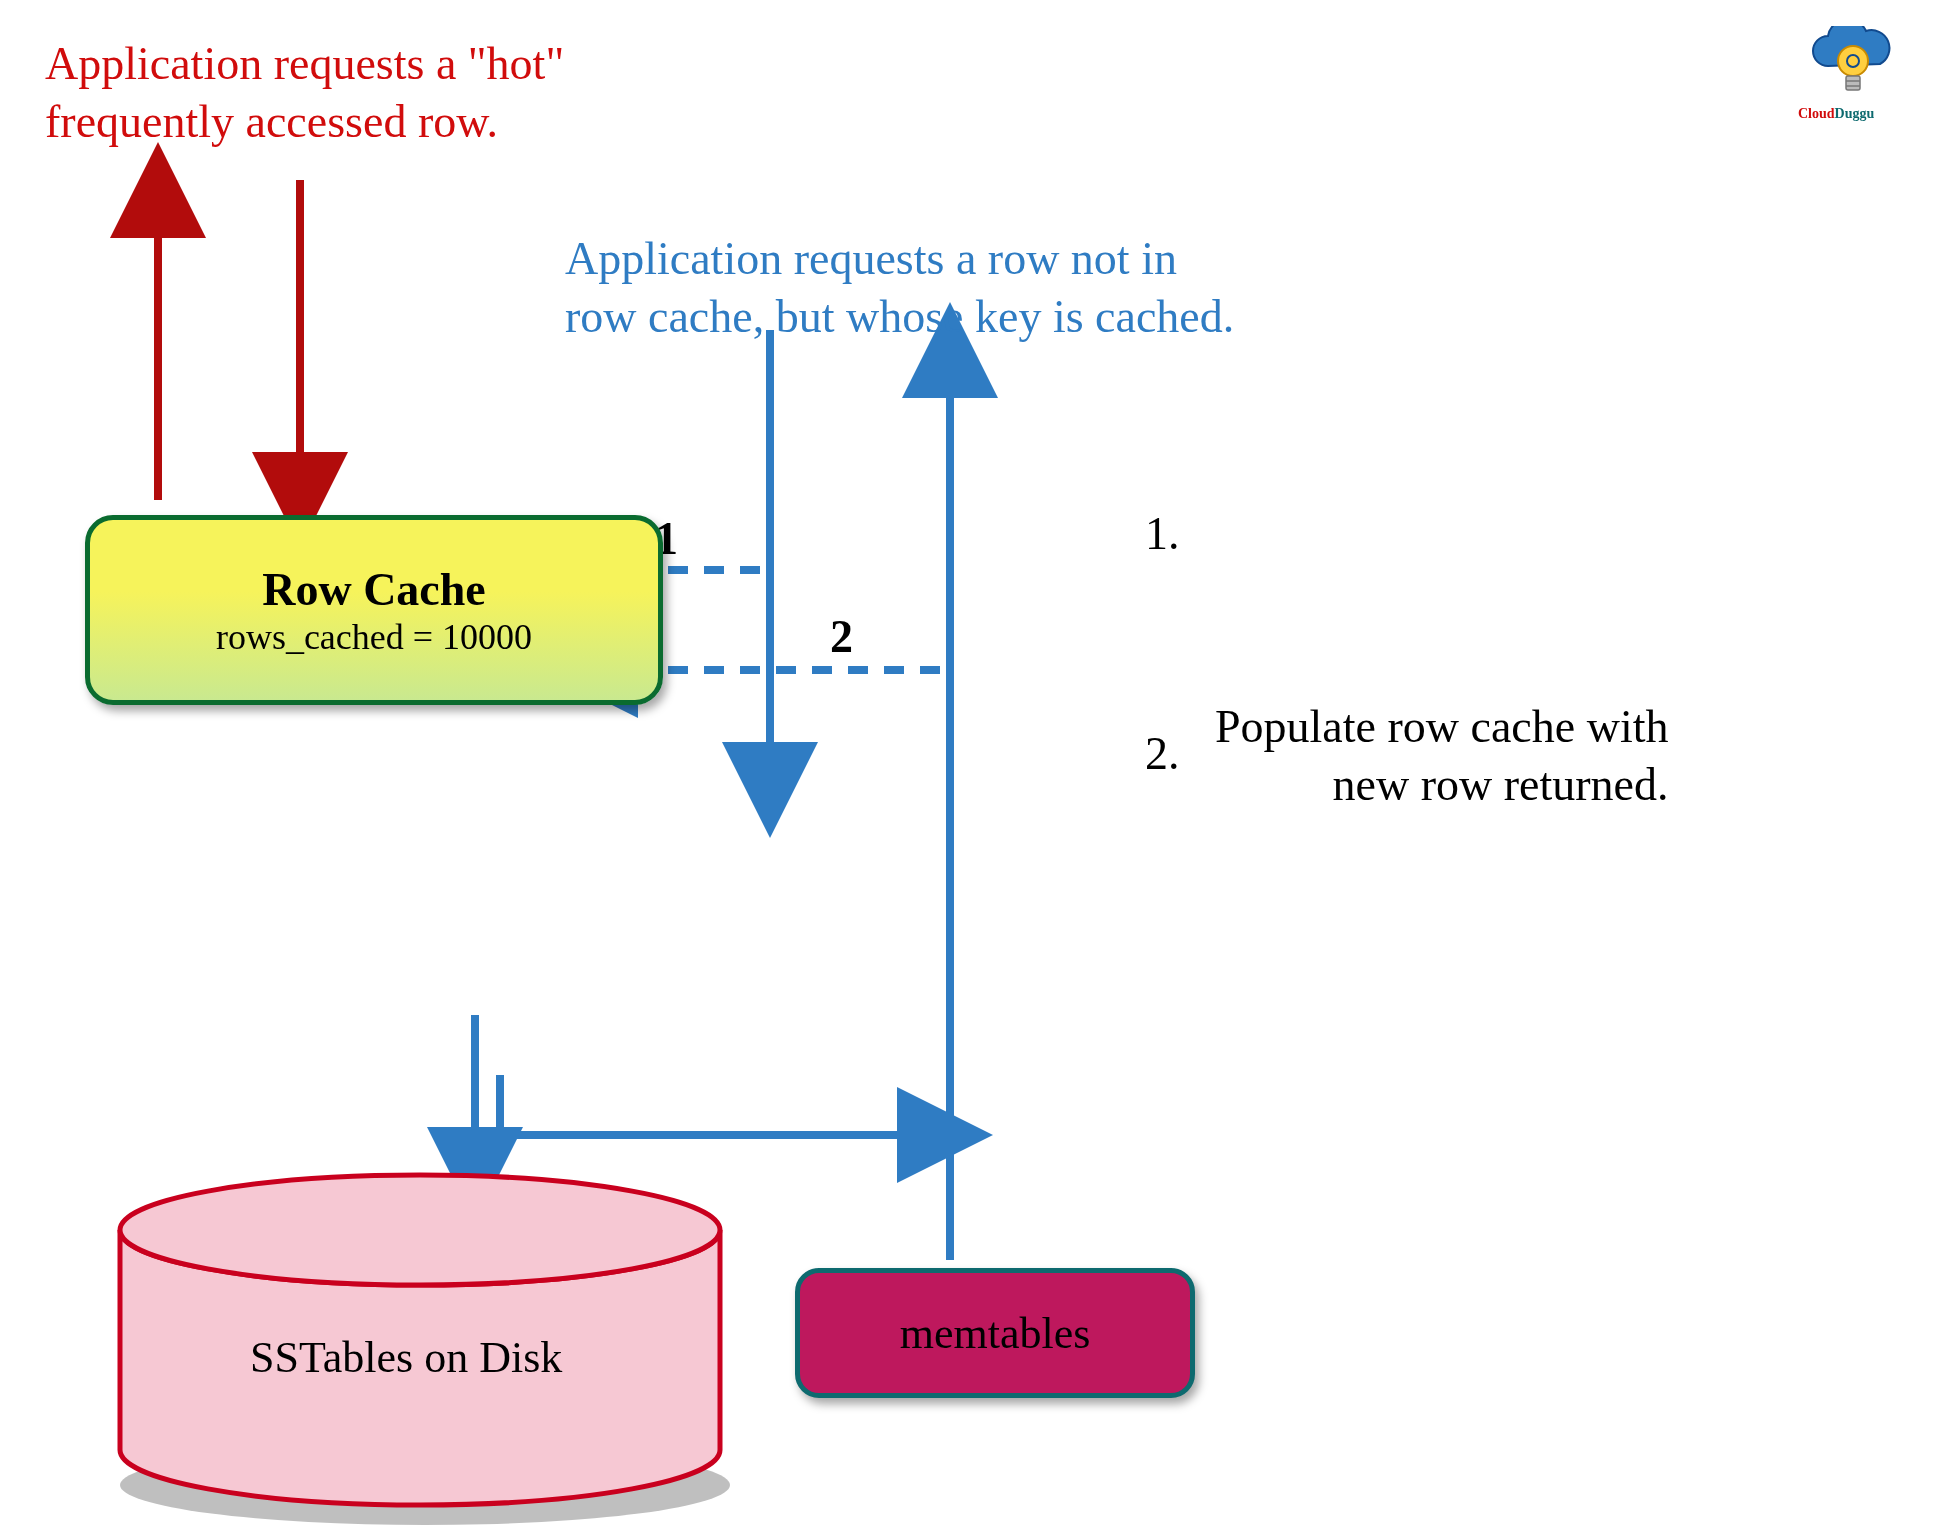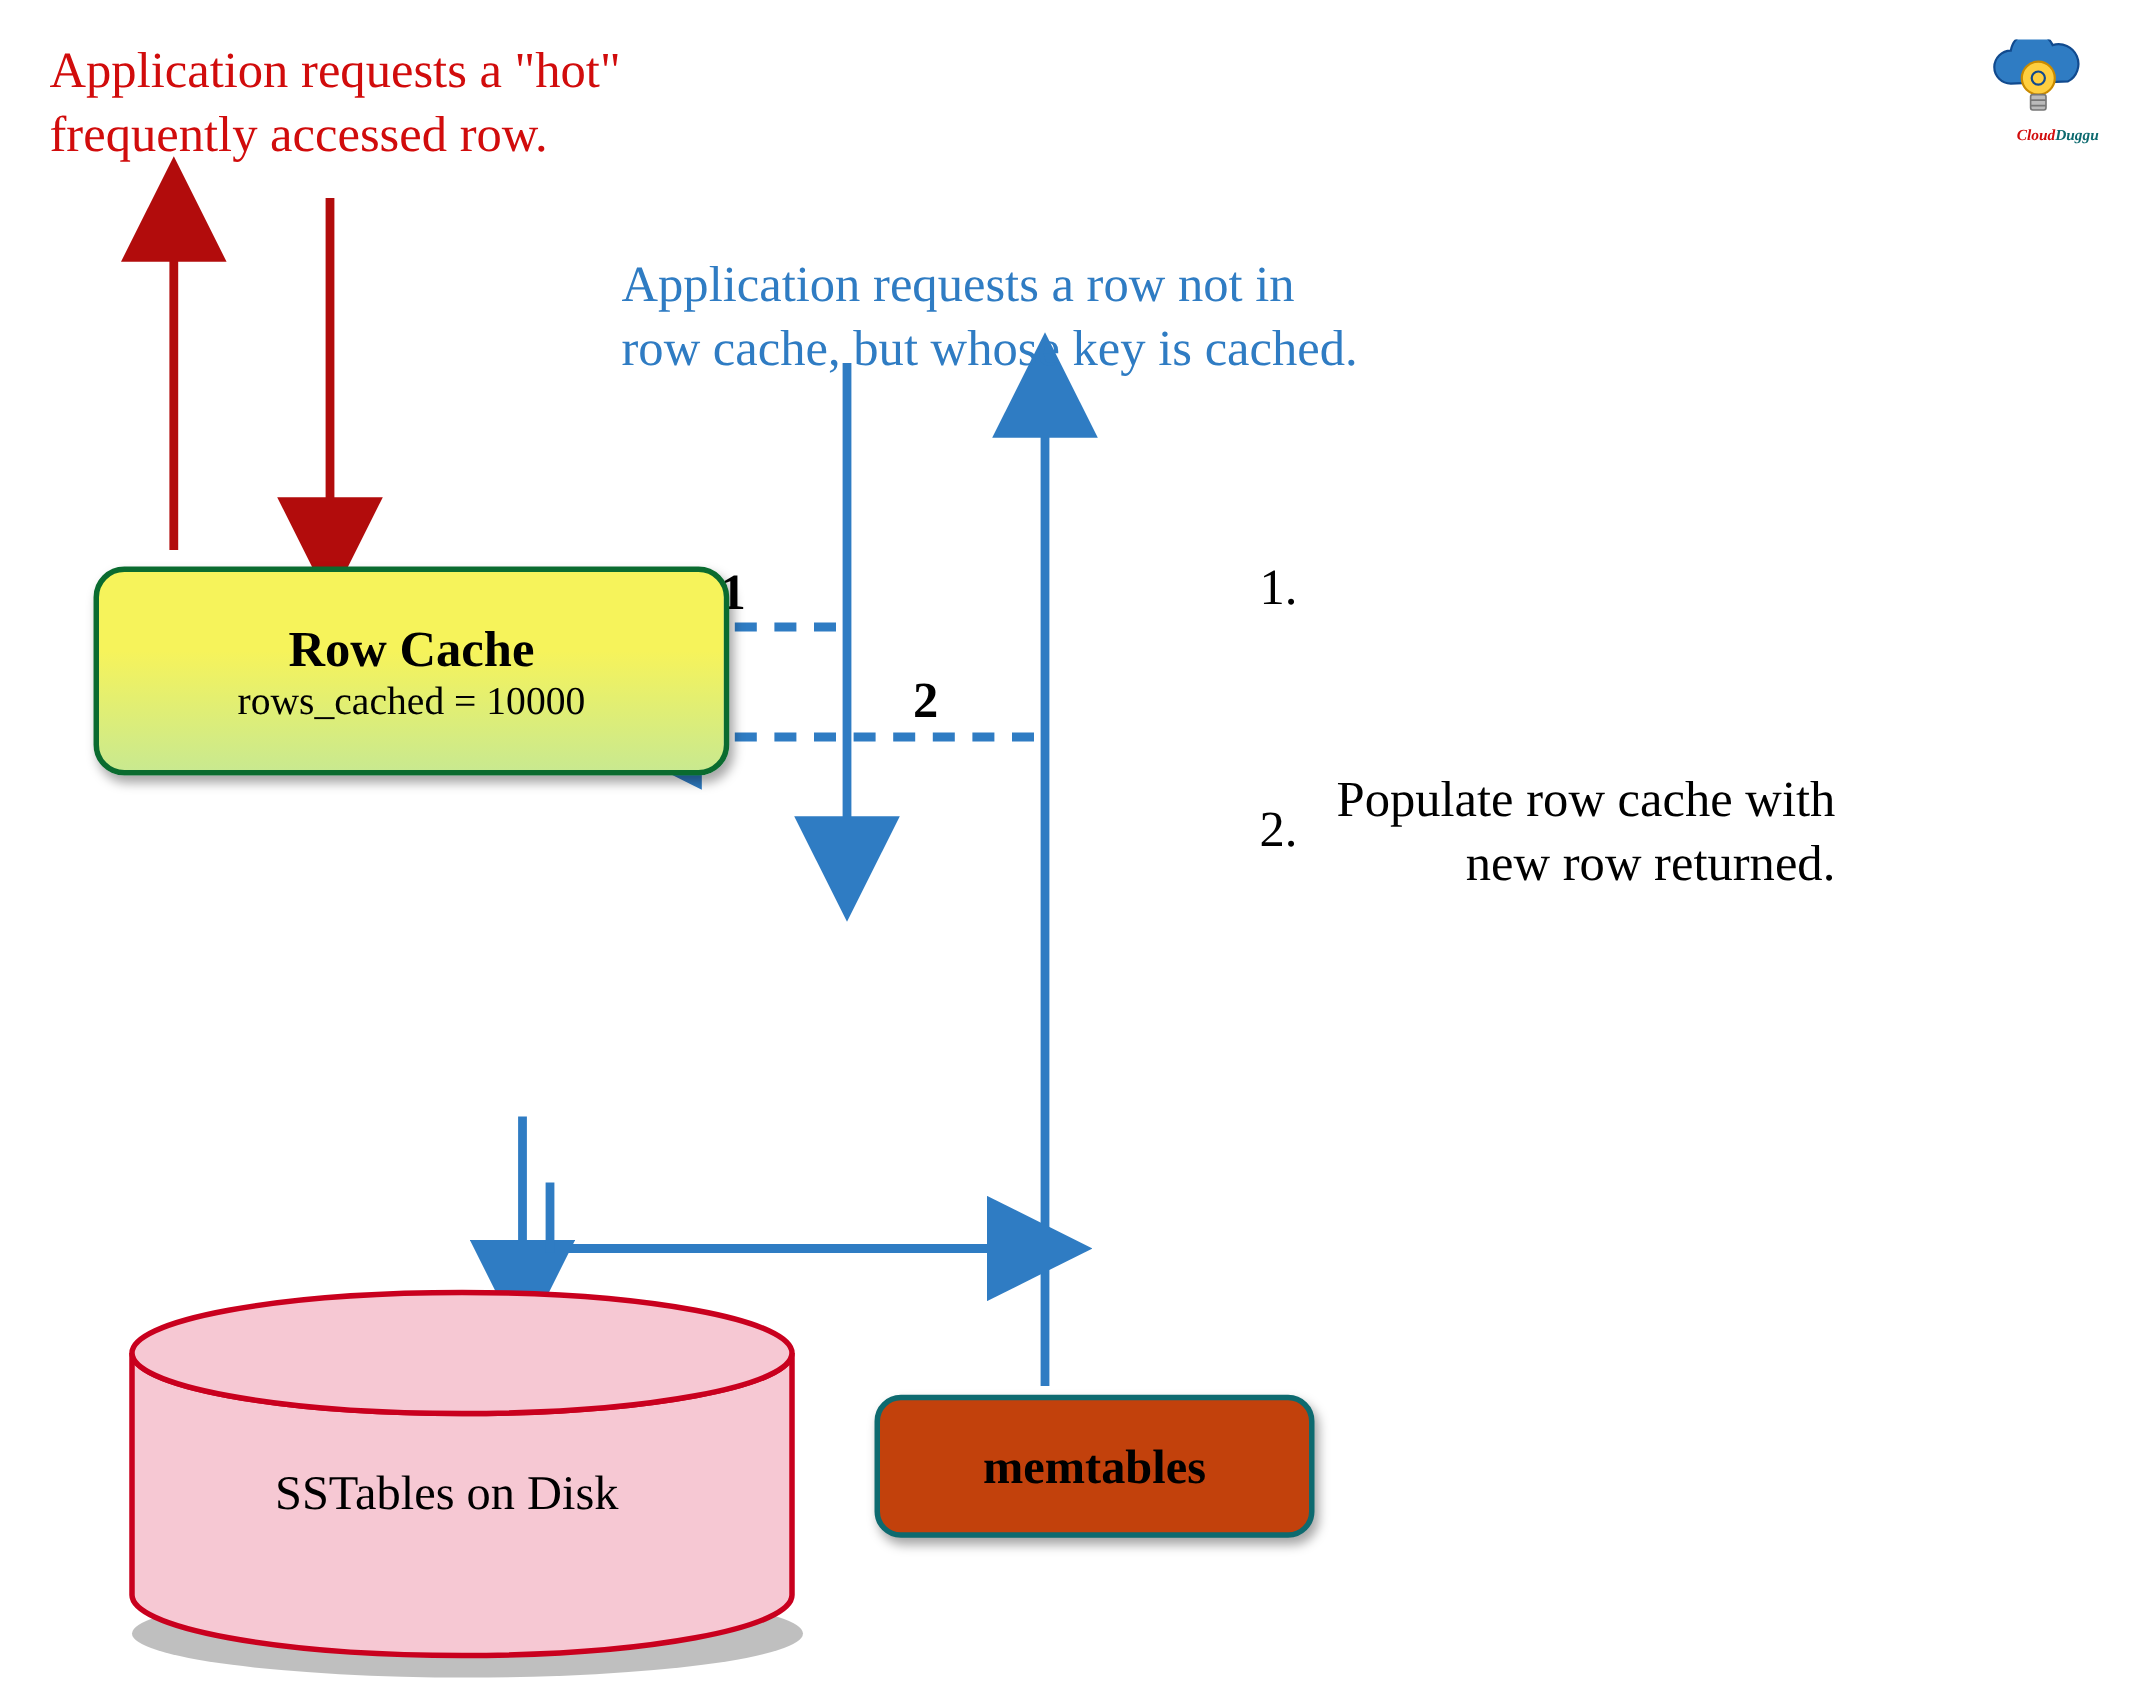--- a/index.html
+++ b/index.html
@@ -58,43 +58,41 @@
     color: #000;
   }
   .cache-sub {
     font-size: 36px;
     color: #000;
   }
   .memtables-box {
     position: absolute;
     border-radius: 24px;
     border: 5px solid #0d6a6f;
-    background: #c2410c;
+    background: #be185d;
     box-shadow: 4px 6px 10px rgba(0,0,0,0.35);
     display: flex;
     align-items: center;
     justify-content: center;
     font-size: 44px;
     color: #000;
     box-sizing: border-box;
-    font-weight: bold;
   }
   .disk-label {
     font-size: 44px;
     color: #000;
   }
 
   
   .logo {
     position: absolute;
     right: 30px;
-    top: 36px;
+    top: 26px;
     width: 110px;
-    text-align: right;
-    font-style: italic;
+    text-align: left;
   }
   .logo svg { display: block; margin: 0 auto; }
   .logo-text {
     font-size: 14px;
     font-weight: bold;
   }
   .logo-text .c1 { color: #d10c0c; }
   .logo-text .c2 { color: #0d6a6f; }
 </style>
 </head>

